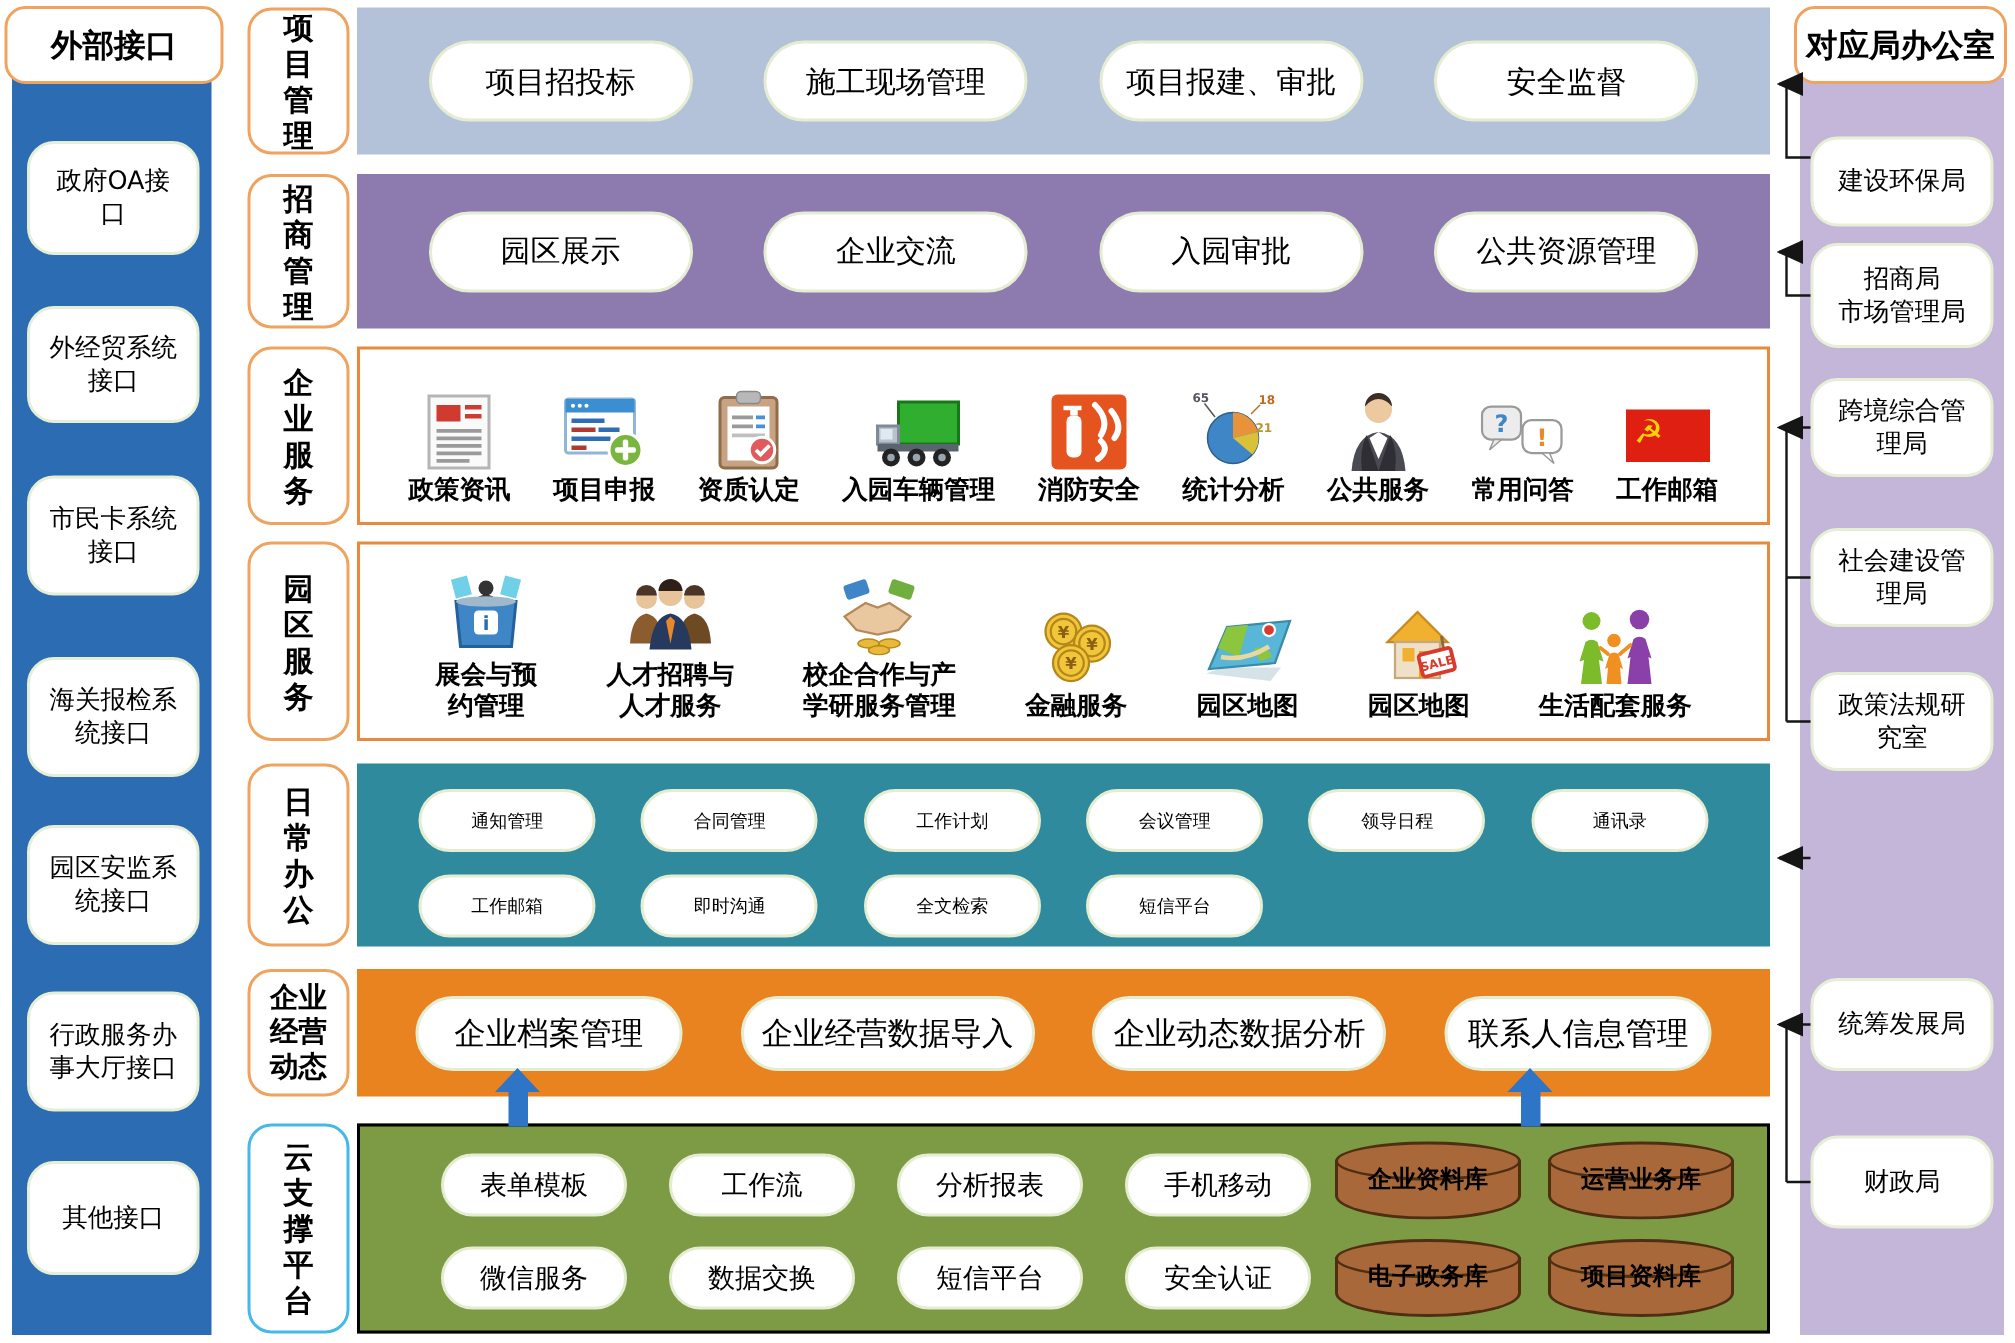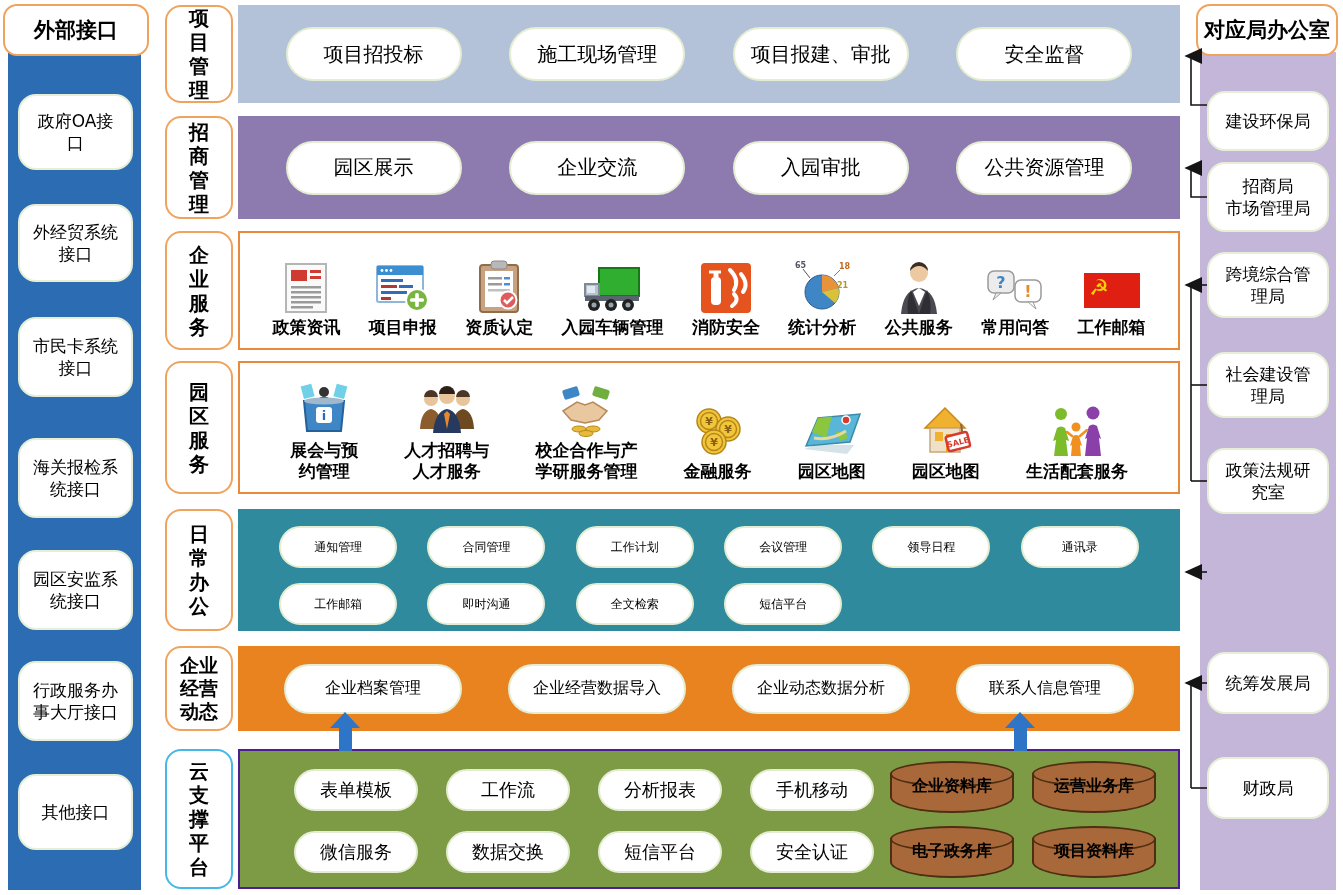--- a/index.html
+++ b/index.html
@@ -23,28 +23,28 @@
   .row-label { position:absolute; left:0; top:0; bottom:0; width:68px; background:#fff;
     border:2px solid #F0A35E; border-radius:16px; display:flex; align-items:center; justify-content:center;
     font-weight:bold; font-size:20px; line-height:1.2; text-align:center; white-space:pre-line; z-index:2; }
   .row-label.sm { font-size:19px; }
   .row-label.cyan { border-color:#45B8E8; }
   .row-content { position:absolute; left:73px; right:0; top:0; bottom:0; }
   .bg-project { background:#B3C2D8; }
   .bg-invest  { background:#8D7BB0; }
   .bg-office  { background:#2E8A9C; }
   .bg-dyn     { background:#E98320; }
-  .bg-cloud   { background:#7D9B45; border:2px solid #4c1d95; }
+  .bg-cloud   { background:#7D9B45; border:2px solid #000000; }
   .bg-white-orange { background:#fff; border:2px solid #E8893C; }
 
   .flex-even { display:flex; align-items:center; justify-content:space-evenly; height:100%; }
   .pill { background:#fff; border:2px solid #E4EDD2; display:flex; align-items:center;
     justify-content:center; font-size:20px; text-align:center; }
   .pill-lg { height:54px; border-radius:27px; width:176px;text-align:right; }
-  .pill-md { height:50px; border-radius:25px; font-size:16px; min-width:178px; padding:0 12px; }
+  .pill-md { height:50px; border-radius:25px; font-size:21px; min-width:178px; padding:0 12px; }
   .pill-sm { height:42px; border-radius:21px; font-size:12px; width:118px; }
   .pill-cl { height:42px; border-radius:21px; font-size:18px; width:124px; }
 
   .grid6 { display:grid; grid-template-columns:repeat(6,1fr); row-gap:15px; padding:17px 26px;
     height:100%; align-content:start; justify-items:center; }
   .cloud-inner { display:flex; height:100%; }
   .grid4 { display:grid; grid-template-columns:repeat(4,152px); row-gap:20px; padding:18px 0 0 40px;
     align-content:start; justify-items:center; }
   .db-grid { display:grid; grid-template-columns:repeat(2,142px); padding-top:6px; margin-left:2px; }
 

